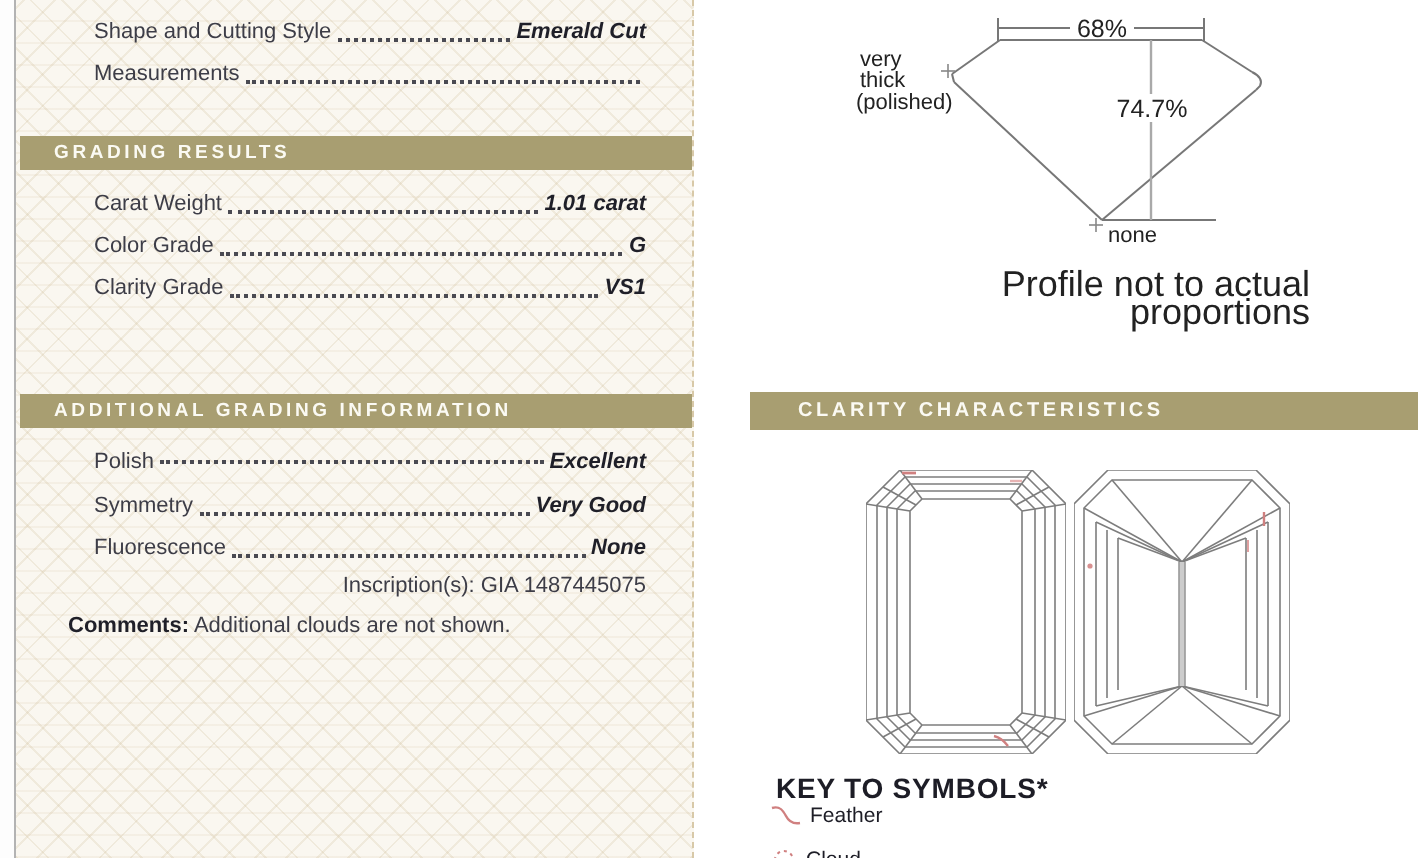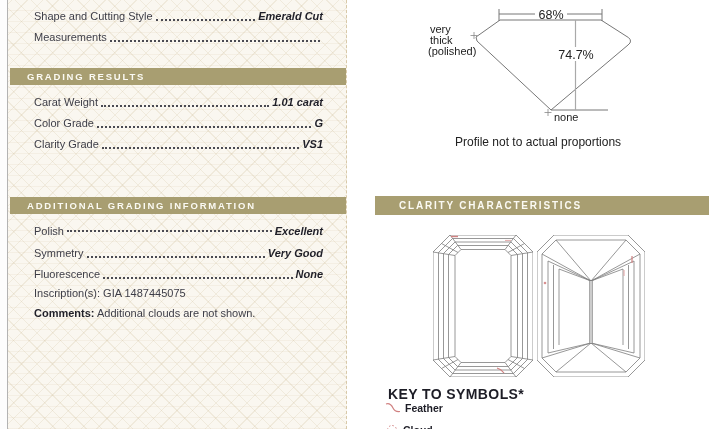--- a/index.html
+++ b/index.html
@@ -15,47 +15,47 @@
     background-image:
       repeating-linear-gradient(45deg, rgba(200,180,140,0.20) 0 1px, transparent 1px 11px),
       repeating-linear-gradient(-45deg, rgba(200,180,140,0.20) 0 1px, transparent 1px 11px),
       repeating-linear-gradient(0deg, rgba(200,180,140,0.12) 0 1px, transparent 1px 11px);
     border-right:1px dashed #d8c9a8;
   }
   .spec-row{
     position:absolute;left:26px;right:23px;height:15px;
     display:flex;align-items:flex-end;font-size:11px;color:#3d3d47;
   }
-  .spec-row .lbl{white-space:nowrap;line-height:13px;}
+  .spec-row .lbl{white-space:nowrap;line-height:13px;margin-left:13px;}
   .spec-row .dots{flex:1;border-bottom:2px dotted #4a4a52;margin:0 3px 2px 3px;min-width:8px;}
   .spec-row .val{white-space:nowrap;font-weight:bold;color:#1f1f28;line-height:13px;font-style:italic;}
   .section-bar{
     position:absolute;left:2px;right:0;height:17px;background:#a89e71;
     color:#fbfaf3;font-size:9.5px;font-weight:bold;letter-spacing:1.8px;
     line-height:18px;padding-left:17px;white-space:nowrap;
   }
   .plain-row{position:absolute;left:26px;right:23px;font-size:11px;color:#3d3d47;line-height:13px;white-space:nowrap;}
   .plain-row .b{font-weight:bold;color:#1f1f28;}
   
   .svg-abs{position:absolute;}
   #profile-caption{
-    position:absolute;left:455px;top:135px;width:200px;text-align:left;
-    font-size:12px;color:#222;line-height:14px;
+    position:absolute;left:455px;top:135px;width:200px;text-align:right;
+    font-size:18px;color:#222;line-height:14px;
   }
   #clarity-bar{
     position:absolute;left:375px;top:196px;width:334px;height:19px;background:#a89e71;
     color:#fbfaf3;font-size:10px;font-weight:bold;letter-spacing:1.8px;line-height:20px;
     padding-left:24px;box-sizing:border-box;white-space:nowrap;
   }
   #key-title{
     position:absolute;left:388px;top:386px;font-size:14px;font-weight:bold;
     letter-spacing:0.4px;color:#1d1d26;
   }
   .key-row{position:absolute;left:385px;display:flex;align-items:flex-start;gap:4px;
-    font-size:10.5px;font-weight:bold;color:#1d1d26;}
+    font-size:10.5px;font-weight:normal;color:#1d1d26;}
   .key-row svg{display:block;}
   svg text{font-family:"Liberation Sans",sans-serif;}
 </style>
 </head>
 <body>
 
 <div id="stage">
 
   <div id="left-strip"></div>
 
@@ -100,21 +100,21 @@
       <span class="lbl">Symmetry</span>
       <span class="dots"></span>
       <span class="val">Very Good</span>
     </div>
     <div class="spec-row" style="top:266px;">
       <span class="lbl">Fluorescence</span>
       <span class="dots"></span>
       <span class="val">None</span>
     </div>
 
-    <div class="plain-row" style="top:287px;">Inscription(s): GIA 1487445075</div>
+    <div class="plain-row" style="top:287px;text-align:right;">Inscription(s): GIA 1487445075</div>
 
     <div class="plain-row" style="top:307px;">
       <span class="b">Comments:</span>
       <span>Additional clouds are not shown.</span>
     </div>
   </div>
 
   <svg class="svg-abs" style="left:420px;top:0;" width="260" height="132" viewBox="420 0 260 132">
     <g stroke="#777" stroke-width="1" fill="none">
 

